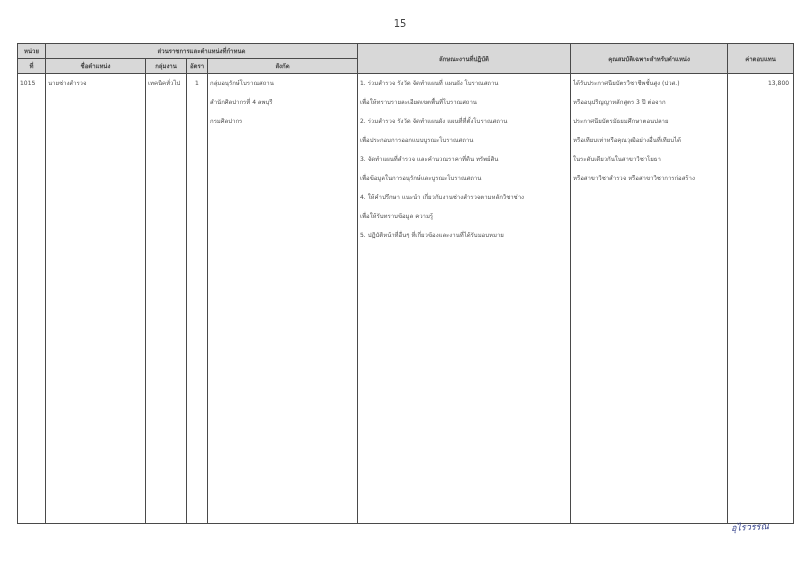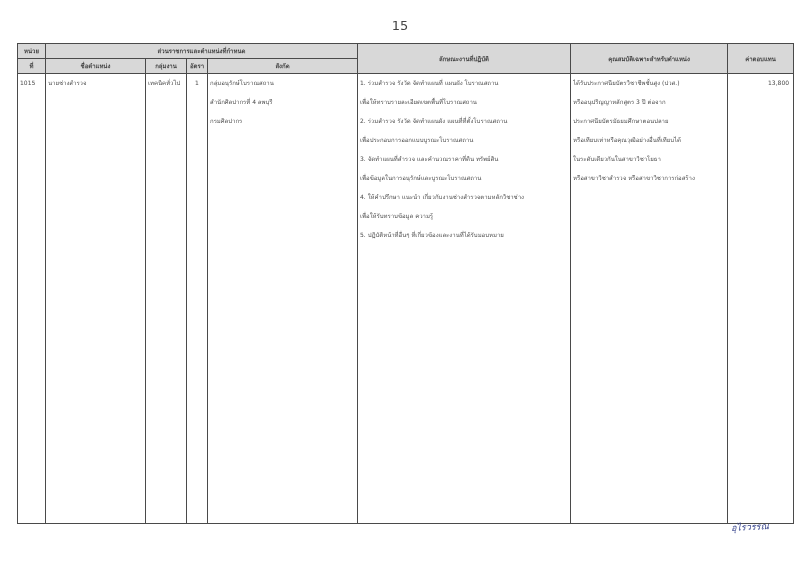--- a/index.html
+++ b/index.html
@@ -2,21 +2,21 @@
 <html><head>
 <meta charset="utf-8">
 <style>
   html, body { margin: 0; padding: 0; }
   body {
     width: 800px; height: 566px; background: #ffffff; position: relative; overflow: hidden;
     font-family: "DejaVu Sans", "Liberation Sans", sans-serif; color: #333;
   }
   .page-number {
     position: absolute; top: 18px; left: 0; width: 800px; text-align: center;
-    font-size: 13px; color: #444;
+    font-size: 10px; color: #444;
   }
   .doc-table {
     position: absolute; left: 17px; top: 43px; width: 776px; height: 481px;
     border-collapse: collapse; table-layout: fixed; font-size: 6px;
   }
   .doc-table th, .doc-table td { border: 1px solid #4a4a4a; padding: 0 2px; }
   .doc-table th {
     background: #d8d8d8; font-weight: bold; color: #444; text-align: center;
     height: 14px; line-height: 14px; white-space: nowrap; overflow: hidden; font-size: 6px;
   }

